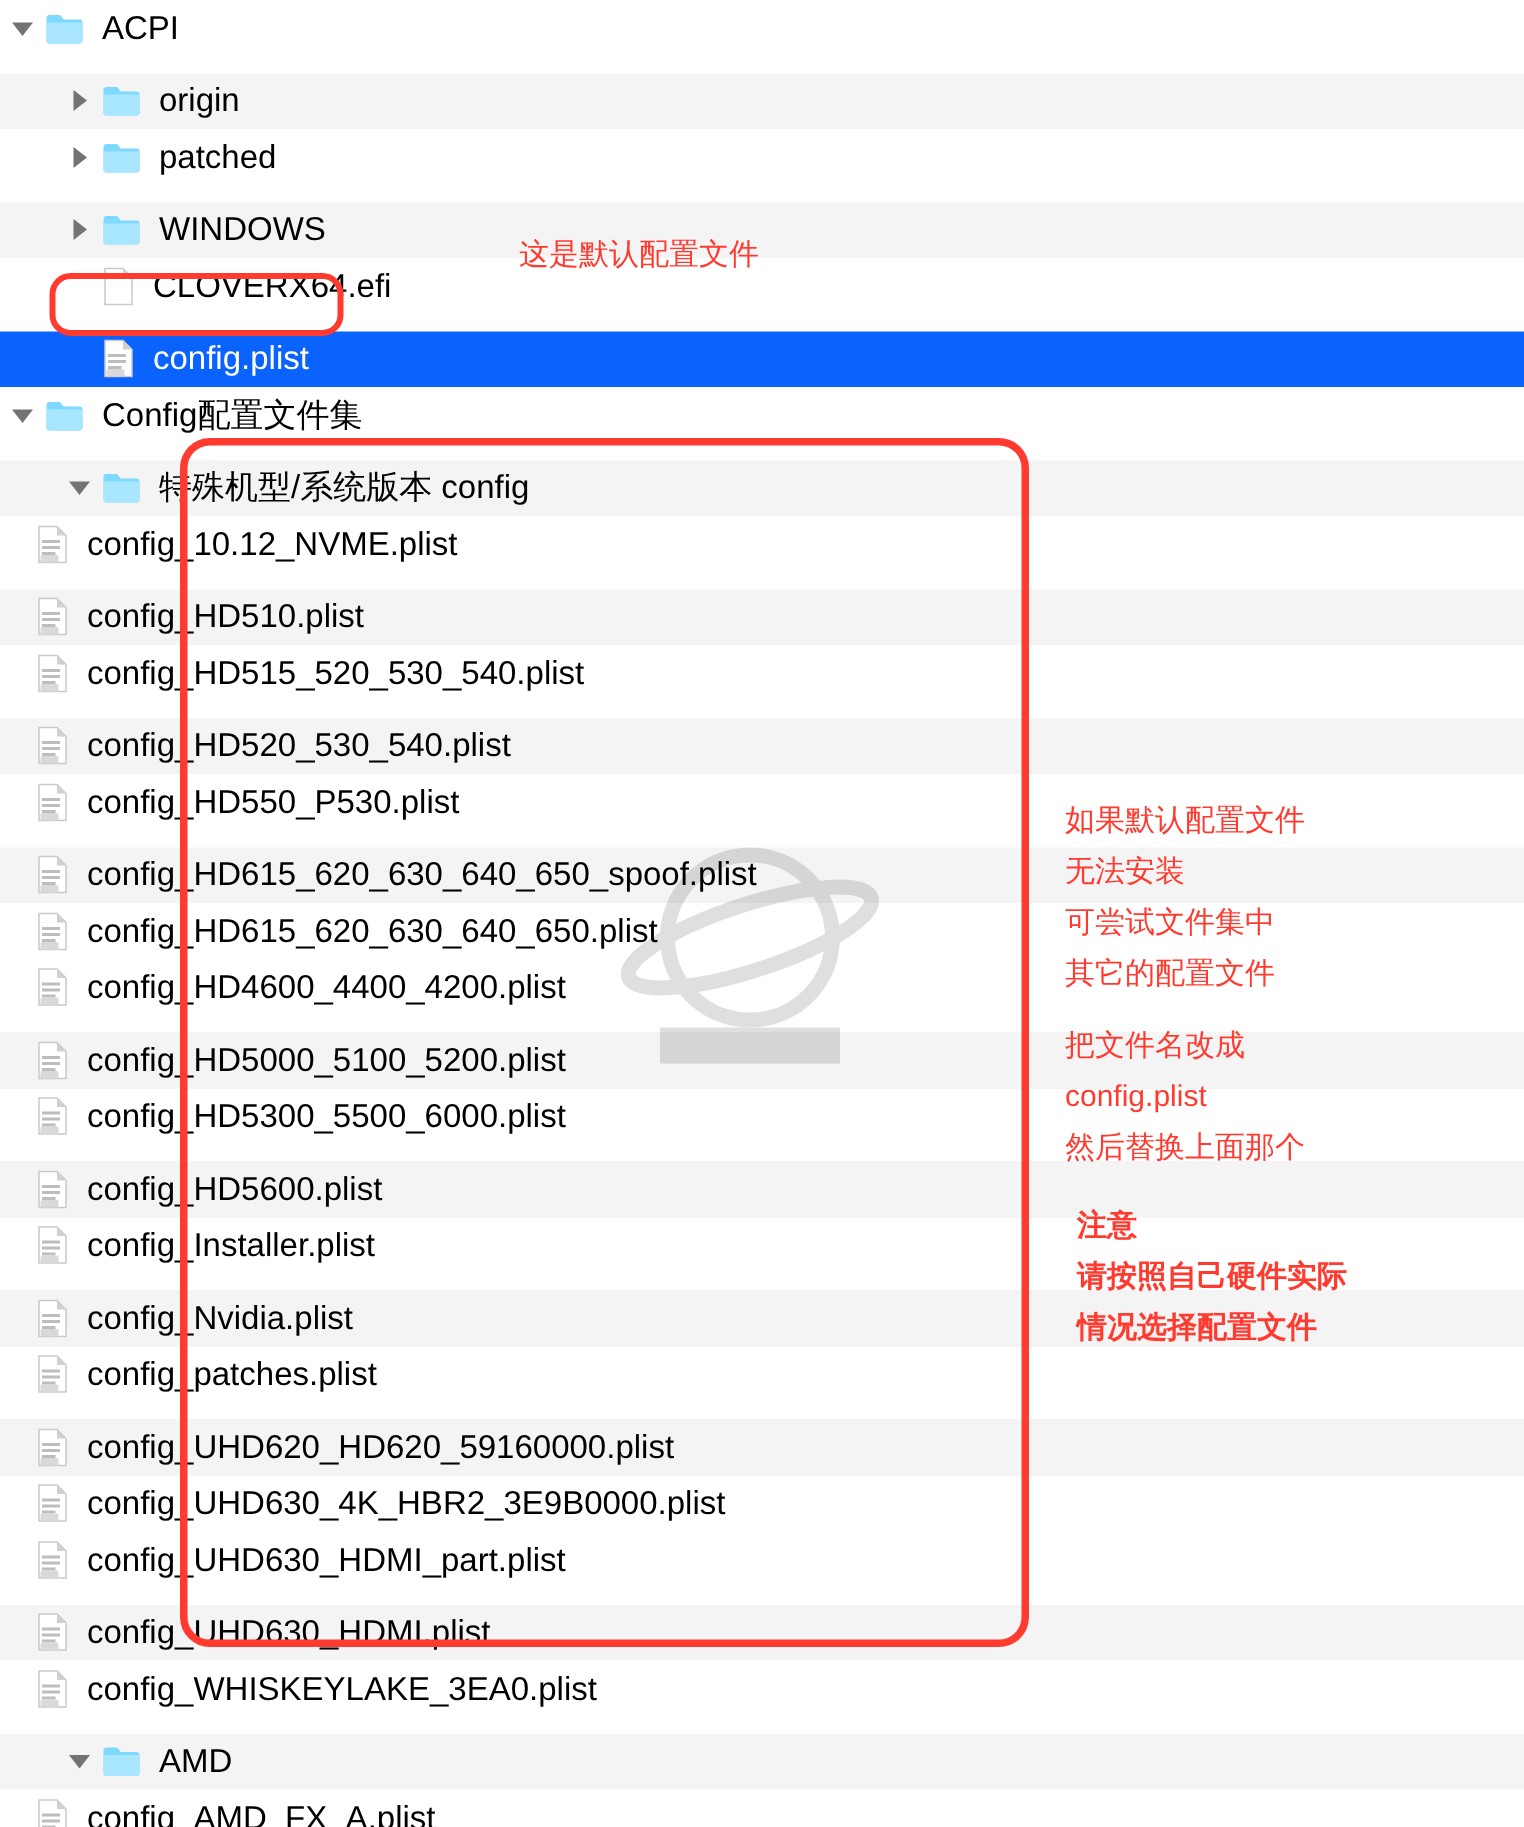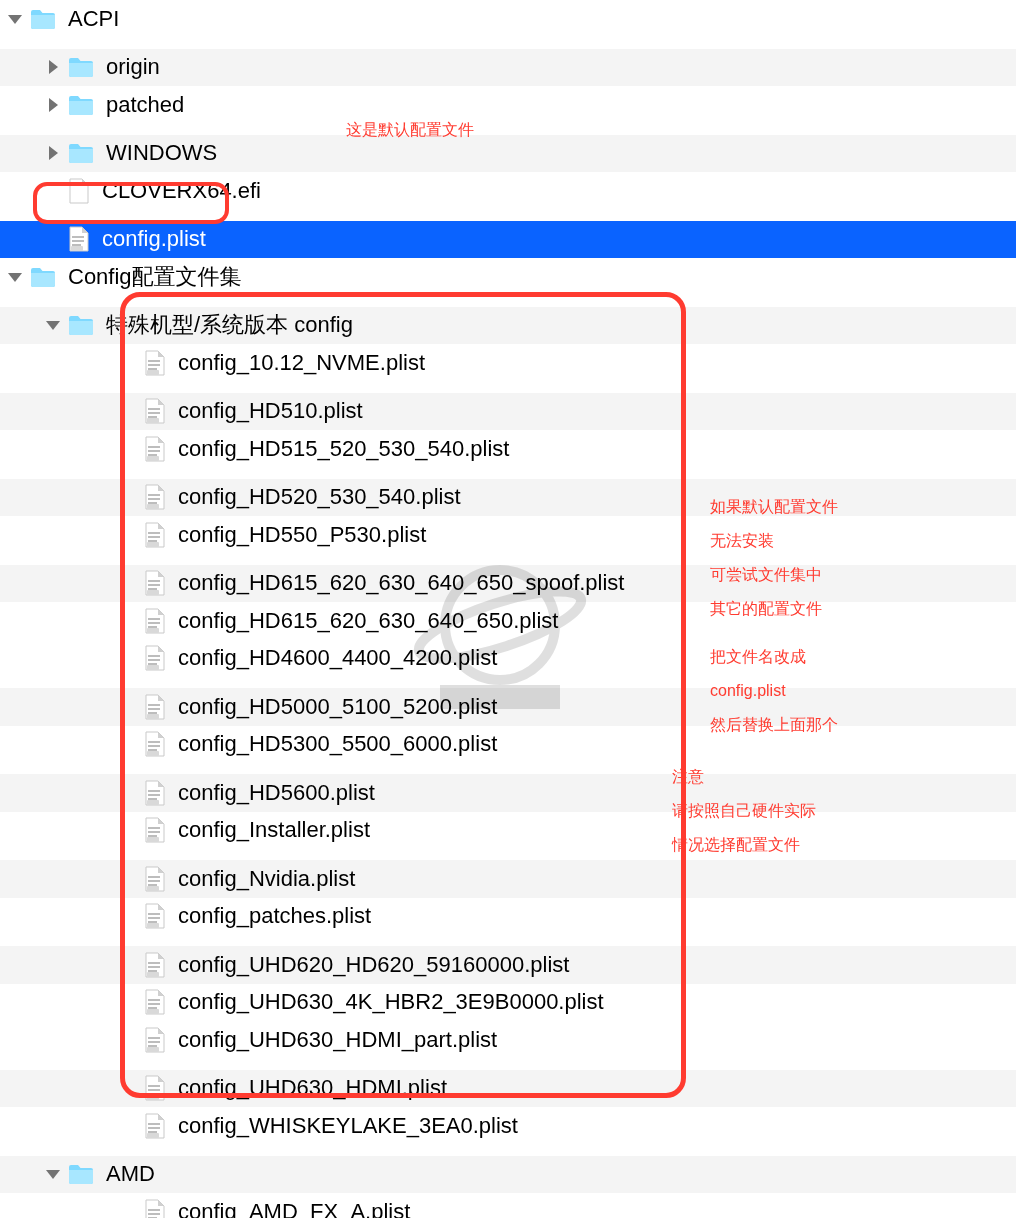--- a/index.html
+++ b/index.html
@@ -19,21 +19,21 @@
     height: 37.5px;
     white-space: nowrap;
     position: relative;
   }
   .row.odd { background: #fff; }
   .row.even { background: #f4f4f4; margin-top: 11px; }
   .row.selected { background: #0a63ff; color: #fff; }
 
   .indent-0 { padding-left: 6px; align-items: center; }
   .indent-1 { padding-left: 44px; }
-  .indent-3 { padding-left: 120px; }
+  .indent-3 { }
 
   .tri {
     width: 18px;
     height: 18px;
     flex: 0 0 18px;
     display: inline-block;
     margin-right: 6px;
   }
   .tri svg { width: 18px; height: 18px; display:block; }
   .tri-spacer { width: 24px; flex: 0 0 24px; display:inline-block; }
@@ -63,24 +63,25 @@
   }
   .hl-large {
     position: absolute;
     border: 5px solid #ff3b30;
     border-radius: 20px;
     pointer-events: none;
   }
   .annot {
     position: absolute;
     color: #ff3b30;
-    font-size: 16px;
+    font-size: 20px;
     line-height: 34px;
     white-space: pre;
     font-weight: 400;
+    margin-top: 40px;
   }
   .watermark {
     position:absolute;
     left: 400px; top: 560px;
     width: 200px; height: 160px;
     opacity: 0.12;
     pointer-events:none;
   }
 </style>
 </head>
@@ -509,21 +510,21 @@
 <div class="hl-large" style="left:120px; top:292px; width:566px; height:806px;"></div>
 
 <div class="annot" style="left:346px; top:113px;">这是默认配置文件</div>
 <div class="annot" style="left:710px; top:490px;">如果默认配置文件
 无法安装
 可尝试文件集中
 其它的配置文件</div>
 <div class="annot" style="left:710px; top:640px;">把文件名改成
 config.plist
 然后替换上面那个</div>
-<div class="annot" style="left:672px; top:760px;">注意
+<div class="annot" style="left:718px; top:760px;font-weight:bold;">注意
 请按照自己硬件实际
 情况选择配置文件</div>
 
 <div class="watermark">
   <svg viewBox="0 0 200 160">
     <circle cx="100" cy="65" r="55" fill="none" stroke="#000" stroke-width="10"></circle>
     <ellipse cx="100" cy="65" rx="85" ry="22" fill="none" stroke="#000" stroke-width="10" transform="rotate(-18 100 65)"></ellipse>
     <rect x="40" y="125" width="120" height="24" fill="#000"></rect>
   </svg>
 </div>

